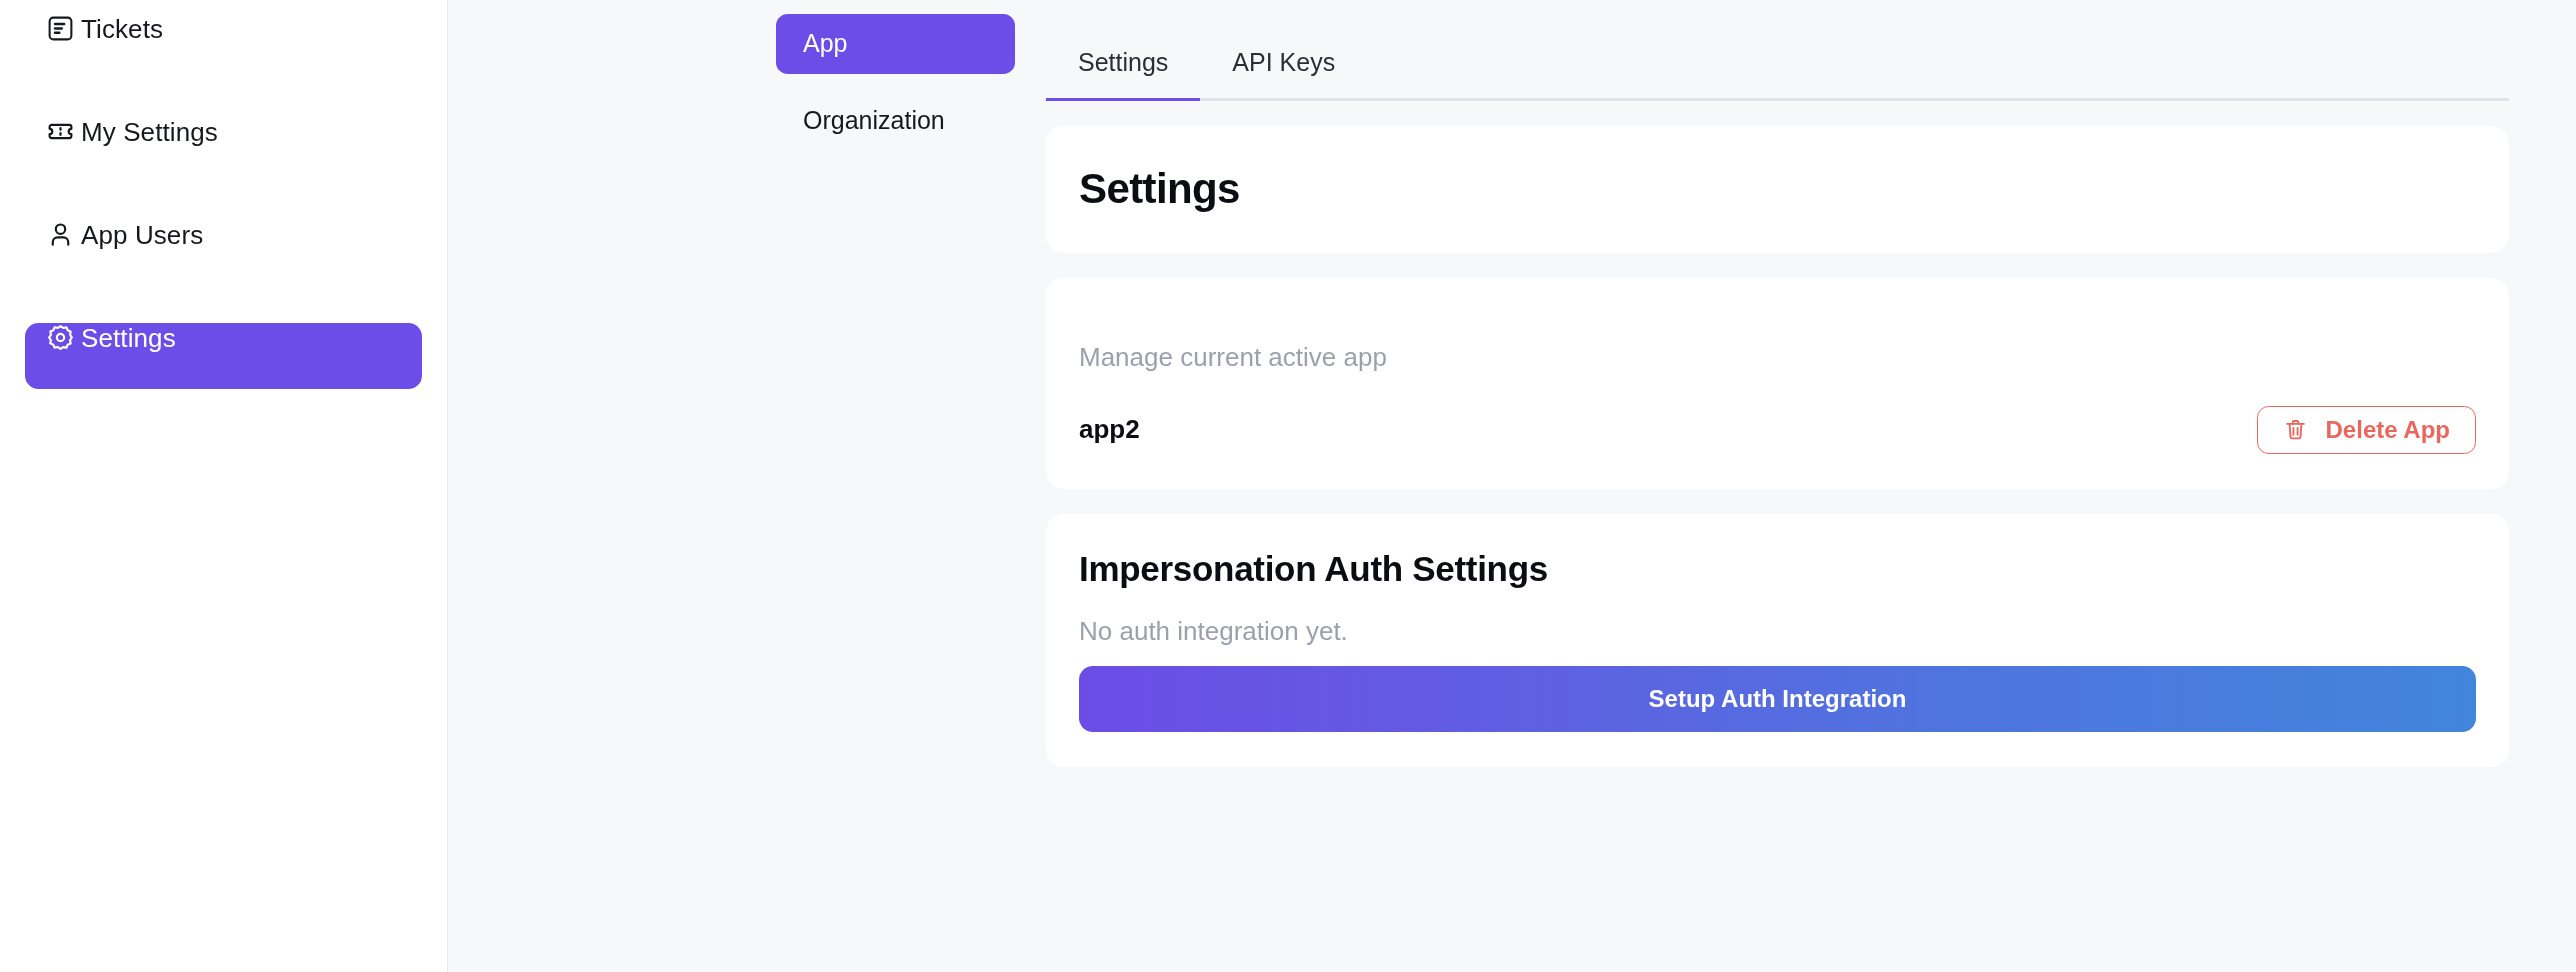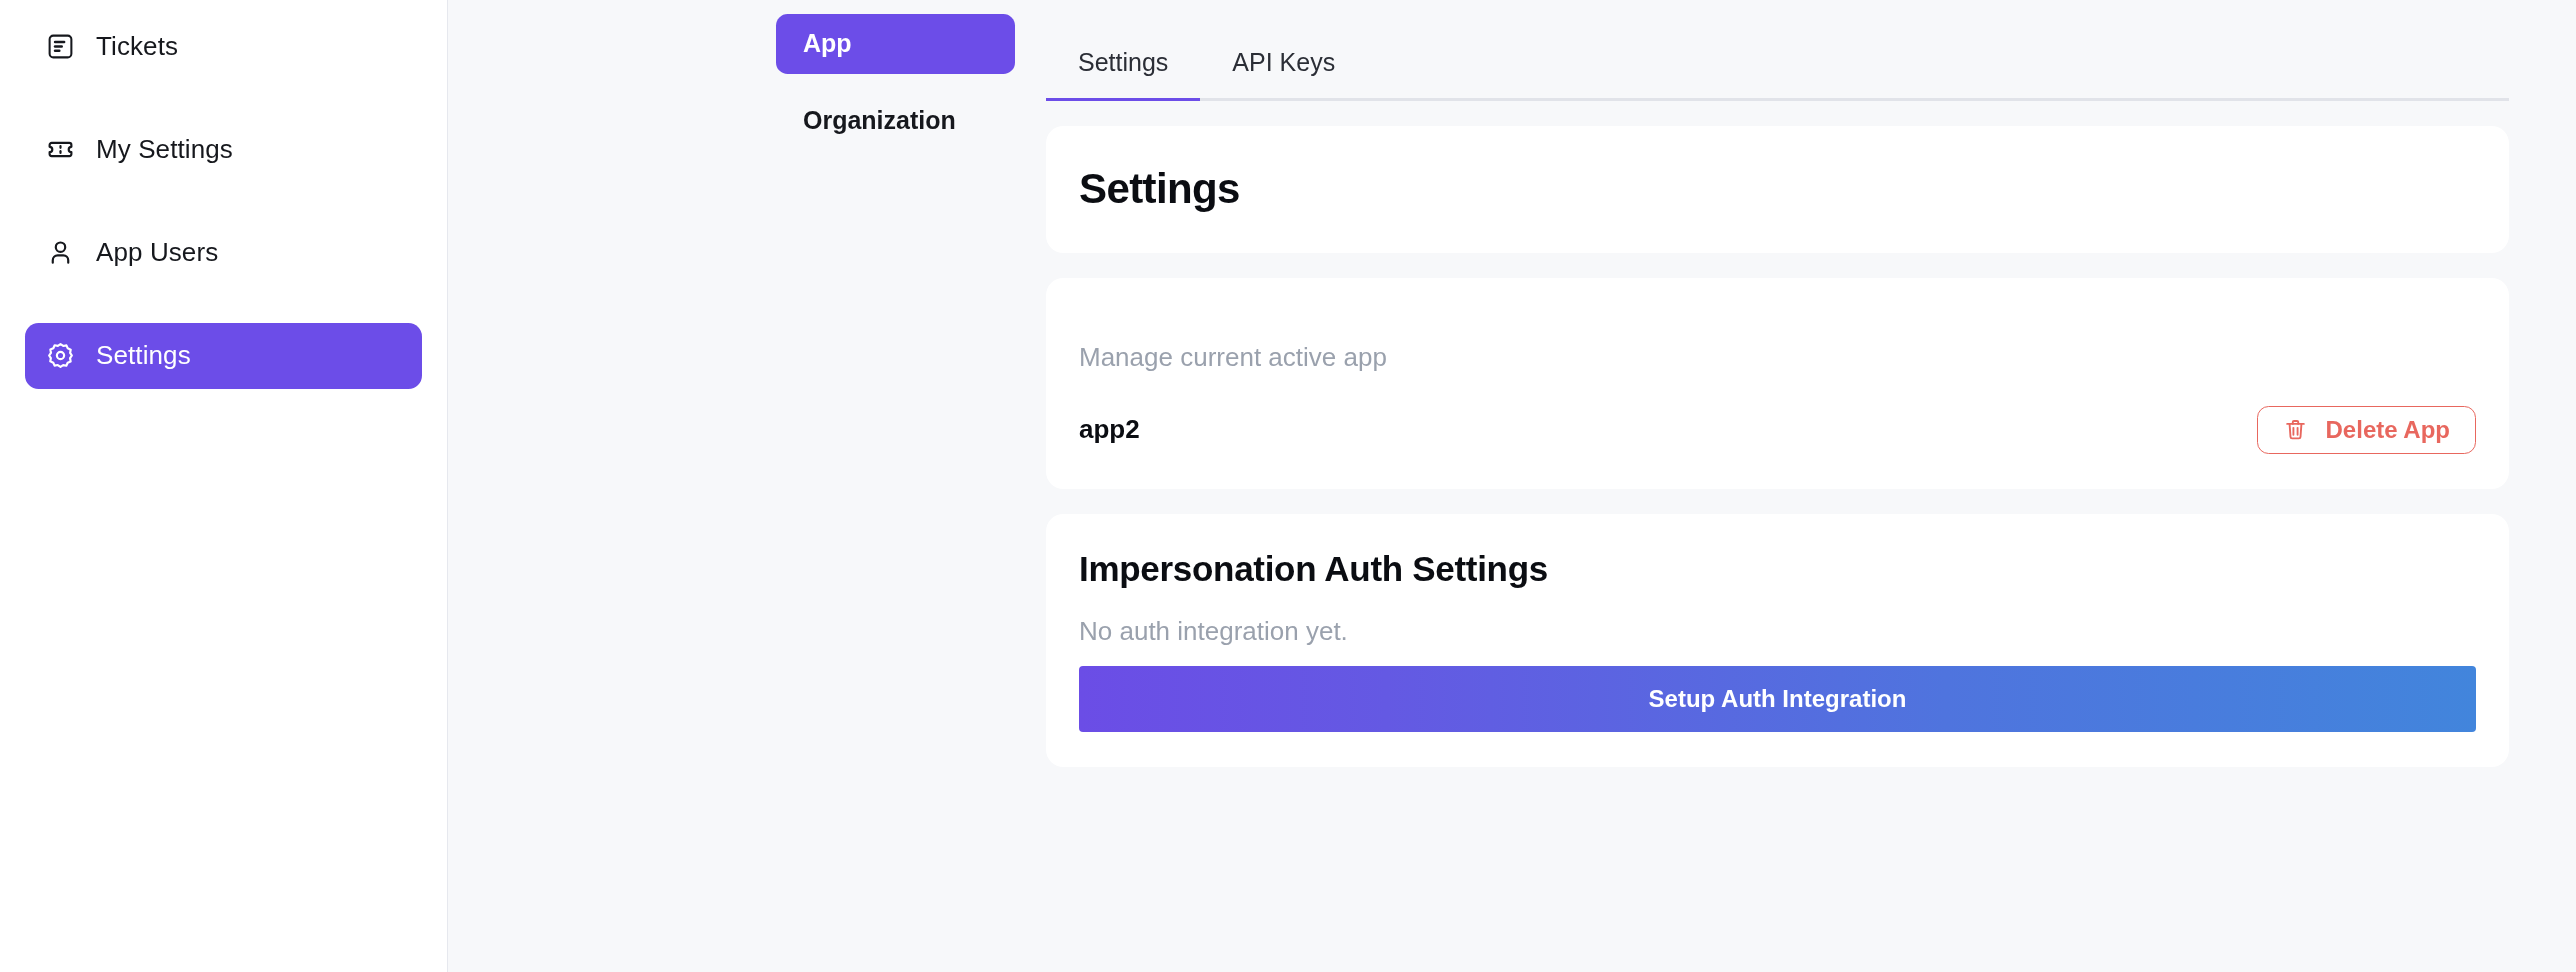--- a/index.html
+++ b/index.html
@@ -30,22 +30,21 @@
     height: 973px;
     background: #ffffff;
     border-right: 1.4px solid #e6e8ee;
     padding: 13.5px 25px 0 25px;
     display: flex;
     flex-direction: column;
   }
 
   .nav-item {
     display: flex;
-    align-items: center;
-    gap: 21px;
+    gap: 6px;
     height: 66px;
     padding: 0 21px;
     border-radius: 13.5px;
     color: #16181d;
     cursor: pointer;
     margin-bottom: 37px;
   }
   .nav-item:last-child { margin-bottom: 0; }
 
   .nav-item.active {
@@ -81,21 +80,20 @@
   
   .scope-nav {
     width: 270px;
     min-width: 270px;
     padding-left: 0;
     padding-right: 31px;
     display: flex;
     flex-direction: column;
     align-items: stretch;
     margin-left: 328px;
-    font-weight: bold;
   }
 
   .scope-item {
     height: 60px;
     display: flex;
     align-items: center;
     padding: 0 27px;
     border-radius: 11.6px;
     font-size: 25px;
     color: #16181d;
@@ -205,21 +203,21 @@
   .btn-delete svg { display: block; }
 
   .btn-gradient {
     display: flex;
     align-items: center;
     justify-content: center;
     width: 100%;
     height: 66px;
     margin-top: 19px;
     border: none;
-    border-radius: 4px;
+    border-radius: 14px;
     background: linear-gradient(90deg, #6B4DE6 0%, #6459E3 22%, #4F74DE 62%, #4285DC 100%);
     color: #ffffff;
     font-size: 24px;
     font-weight: 700;
     font-family: "Liberation Sans", sans-serif;
     cursor: pointer;
     white-space: nowrap;
   }
 
   .impersonation-sub { margin-top: 27px; }

